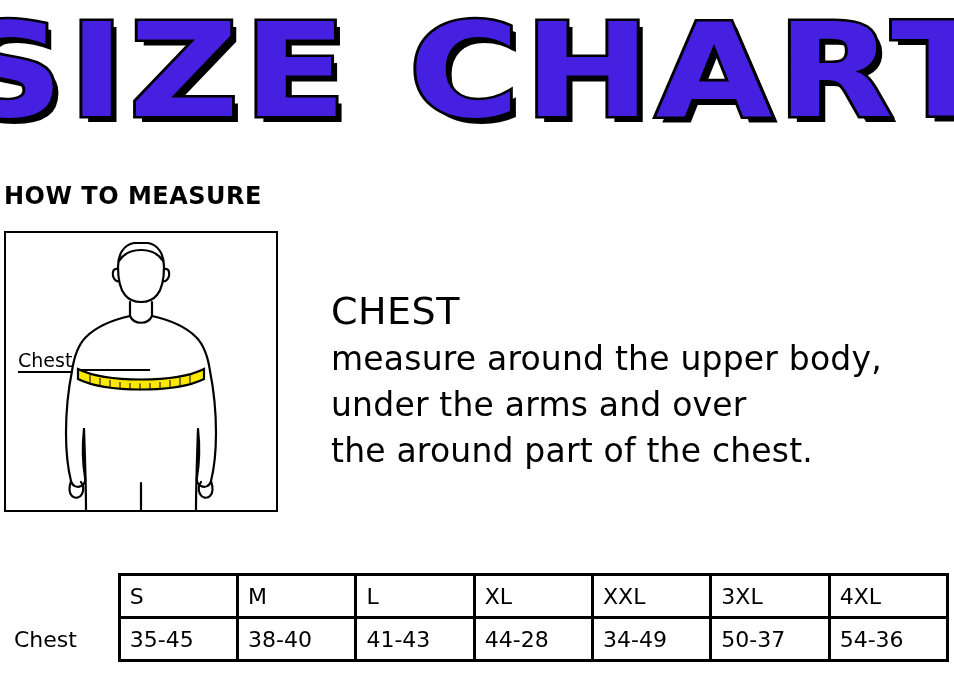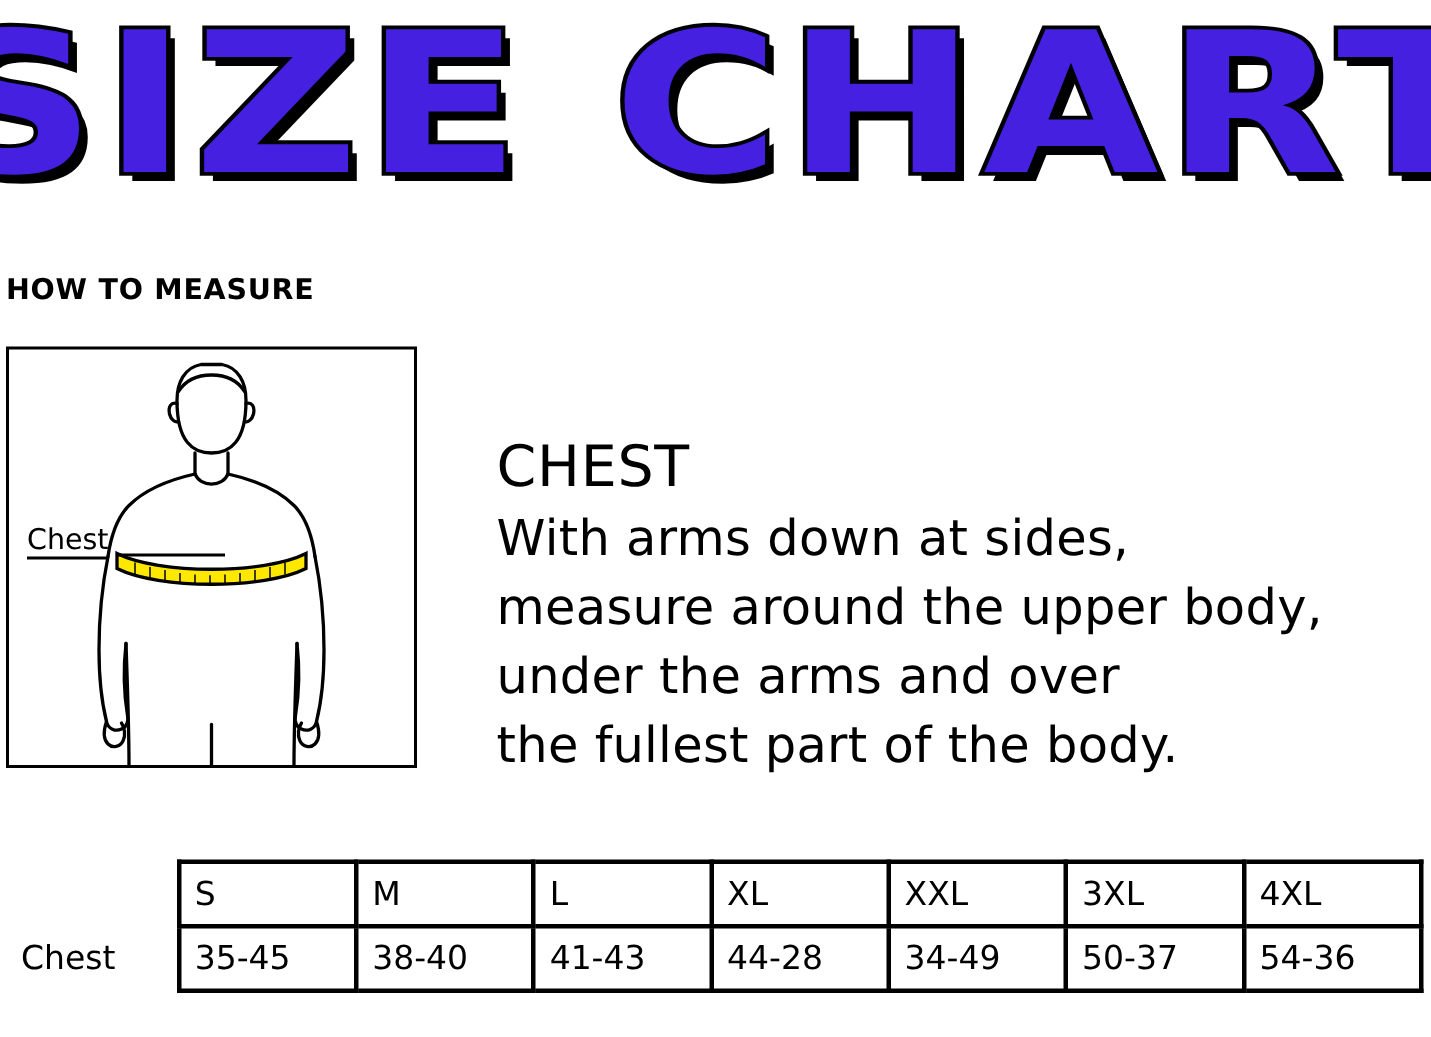--- a/index.html
+++ b/index.html
@@ -44,21 +44,21 @@
     transform-origin: 50% 50%;
   }
 
   
   #how-to-measure {
     position: absolute;
     left: 4px;
     top: 182px;
     font-family: "DejaVu Sans", sans-serif;
     font-weight: bold;
-    font-size: 19px;
+    font-size: 24px;
     letter-spacing: 0.5px;
   }
 
   
   #figure-panel {
     position: absolute;
     left: 4px;
     top: 231px;
     width: 274px;
     height: 281px;
@@ -207,24 +207,23 @@
     </g>
   </svg>
 </div>
 
 <div id="chest-label">Chest</div>
 <div id="chest-leader"></div>
 
 <div id="desc-block">
   <div id="desc-title">CHEST</div>
   <div id="desc-body">
-    <div>With arms down at sides,</div>
     <div>measure around the upper body,</div>
     <div>under the arms and over</div>
-    <div>the fullest part of the body.</div>
+    <div>the around part of the chest.</div>
   </div>
 </div>
 
 <table id="size-table">
   <colgroup>
     <col class="first">
       <col class="cell">
       <col class="cell">
       <col class="cell">
     <col class="cell">

